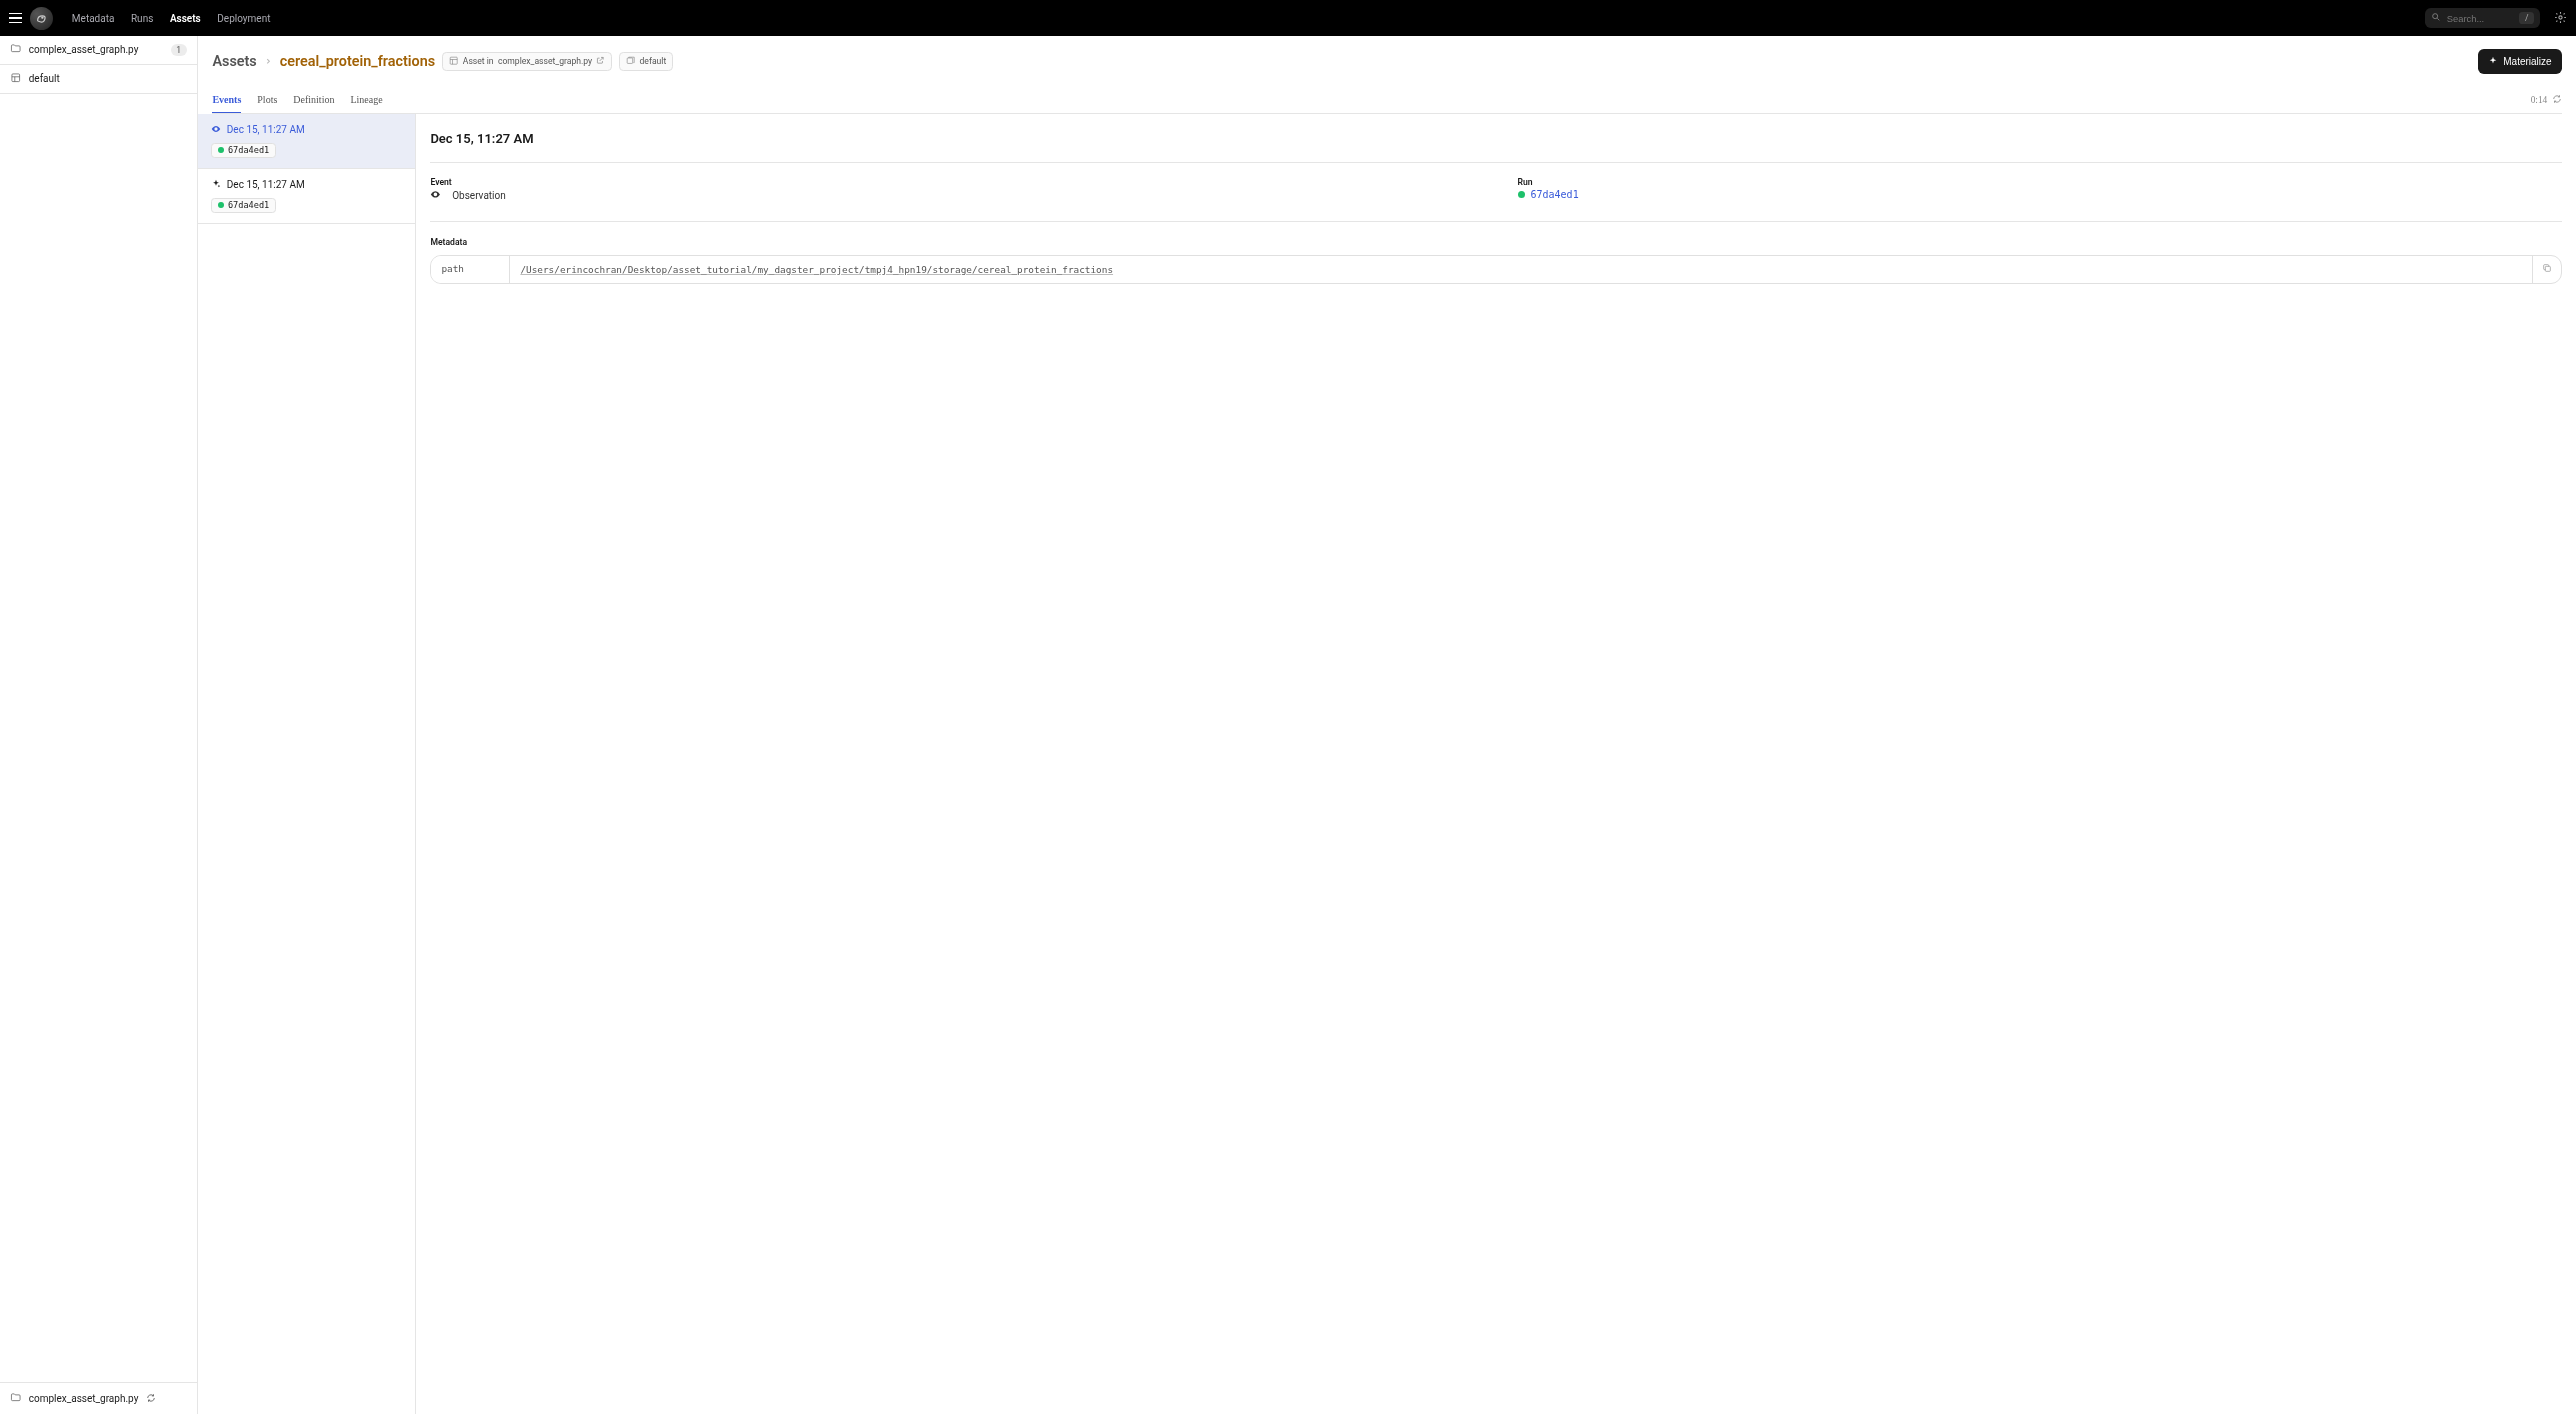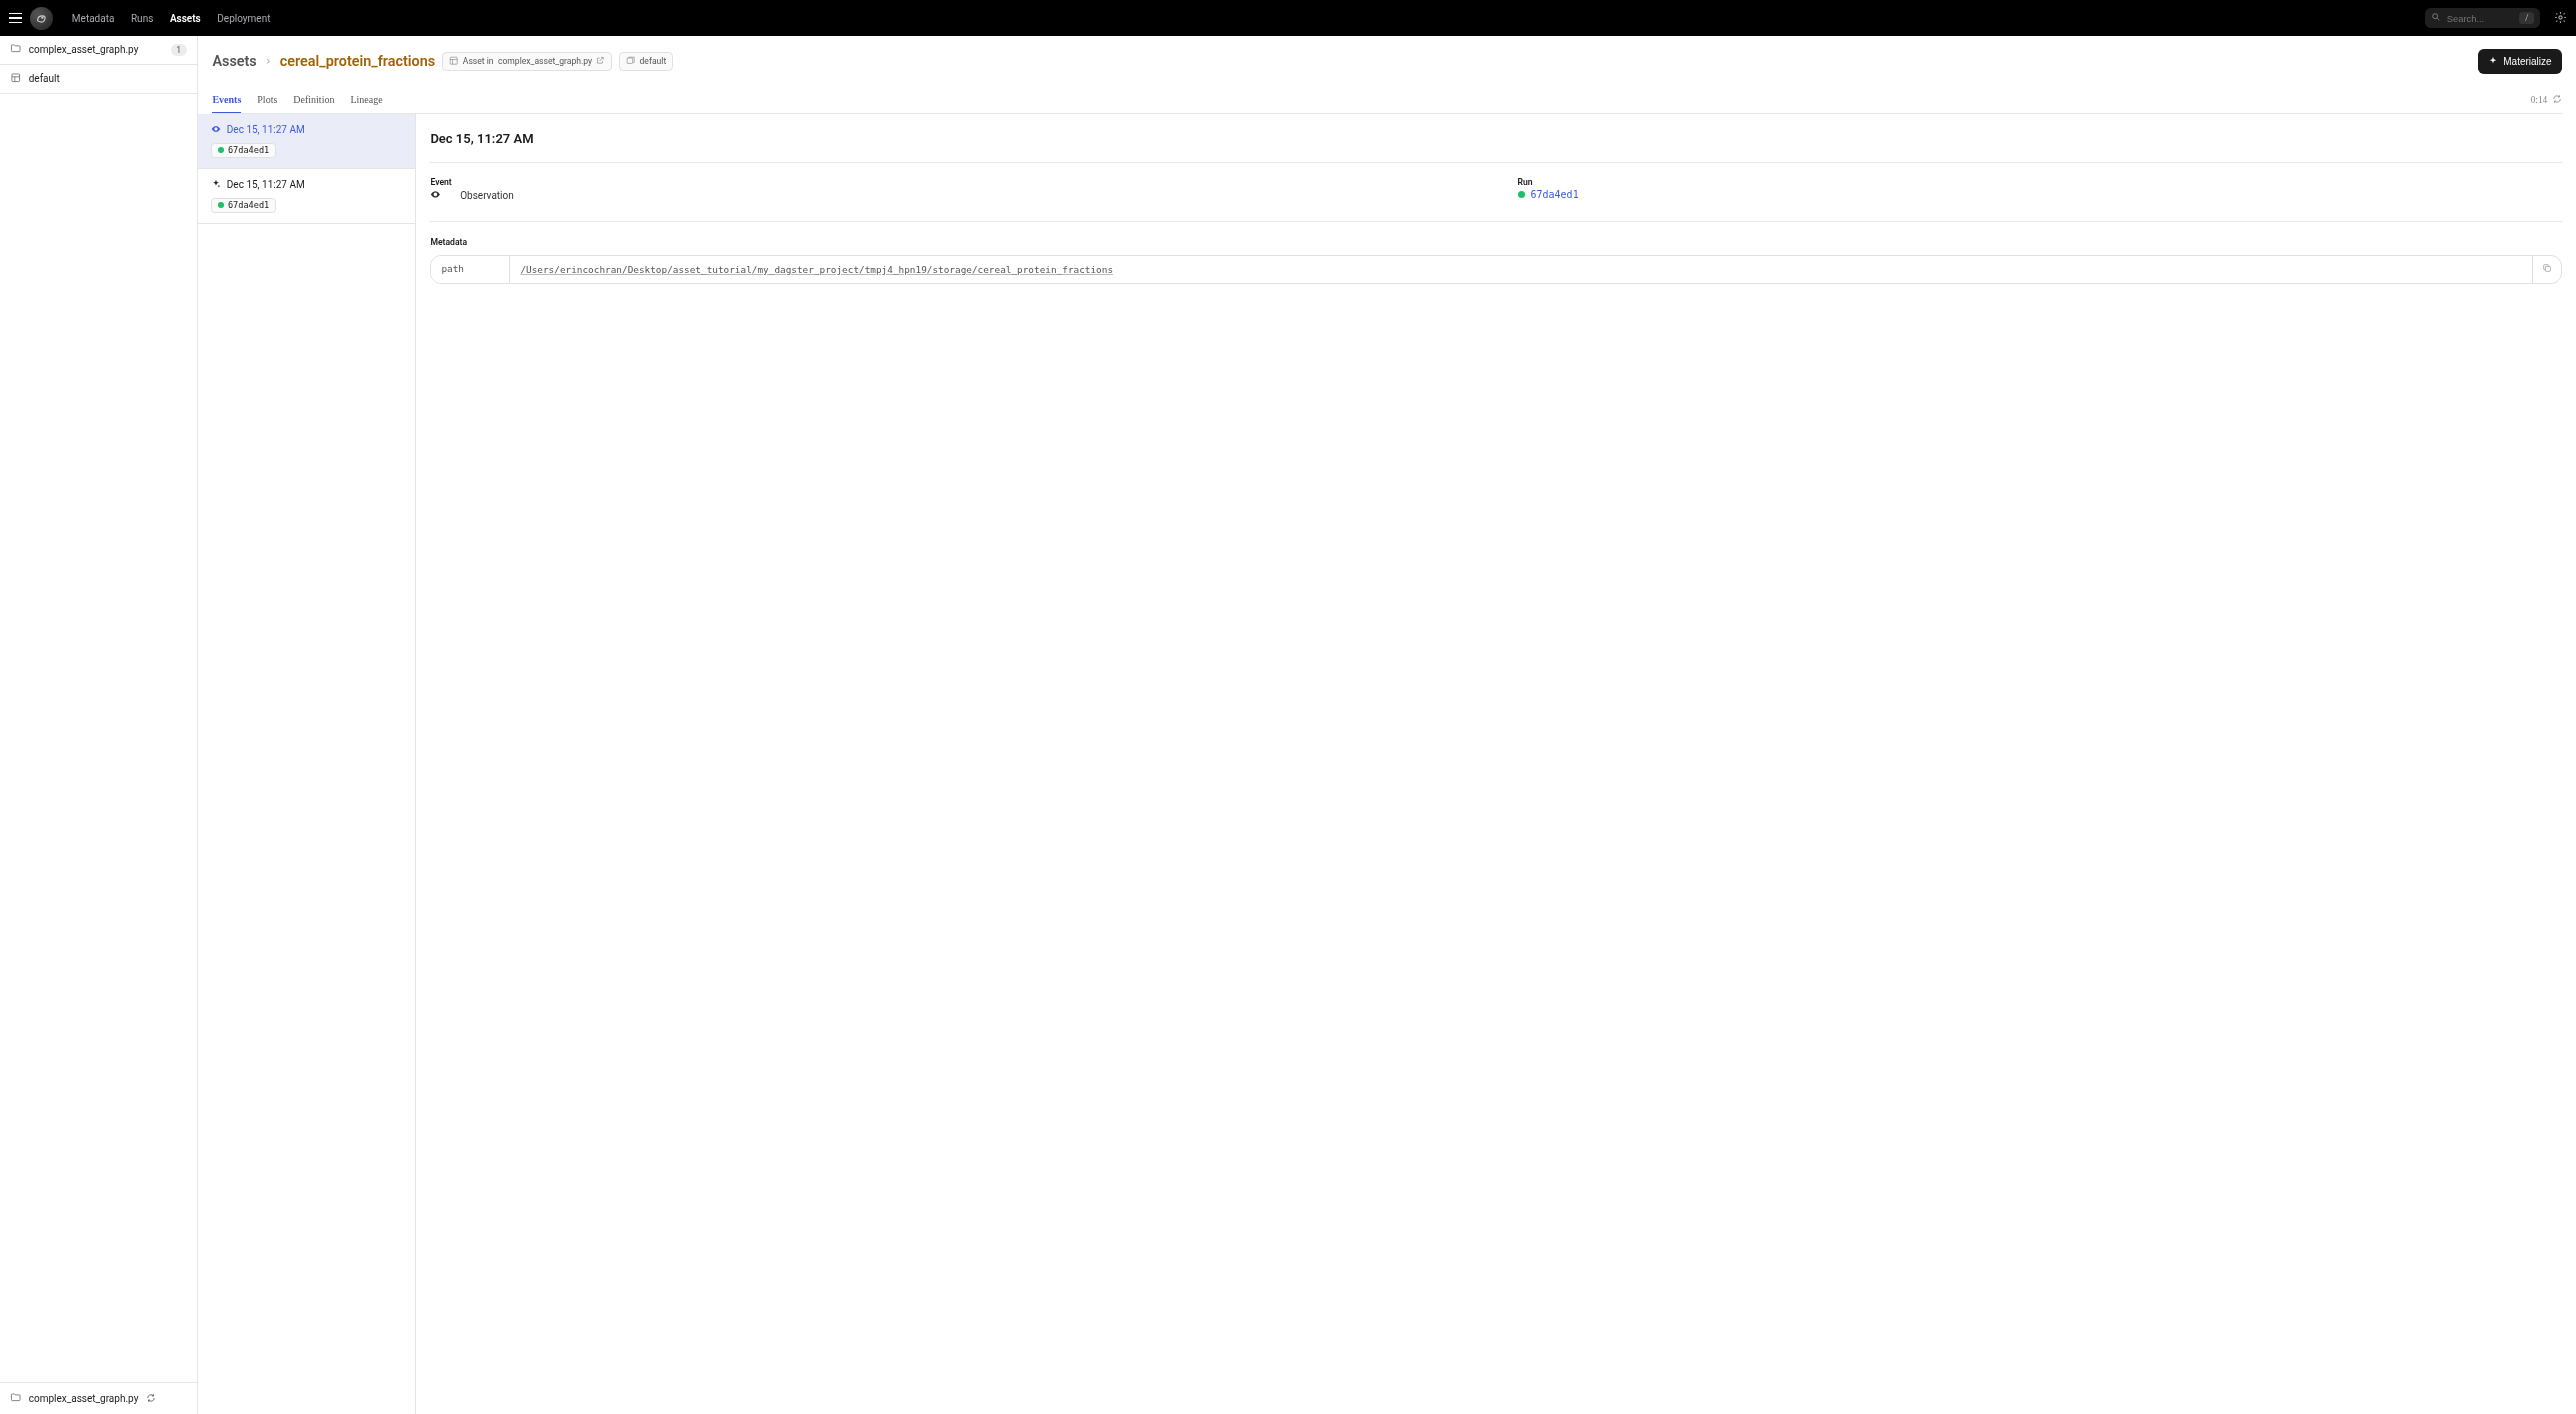--- a/index.html
+++ b/index.html
@@ -320,21 +320,21 @@
     }
     .triple-label {
       font-size: 8.6px;
       font-weight: 600;
       color: #1a1a1a;
       margin-bottom: 2px;
     }
     .triple-value {
       display: flex;
       align-items: center;
-      gap: 19px;
+      gap: 11px;
       font-size: 10px;
       color: #333;
     }
     .run-link {
       display: flex;
       align-items: center;
       gap: 5.8px;
       font-size: 10px;
       font-family: ui-monospace, "SF Mono", Menlo, monospace;
     }

